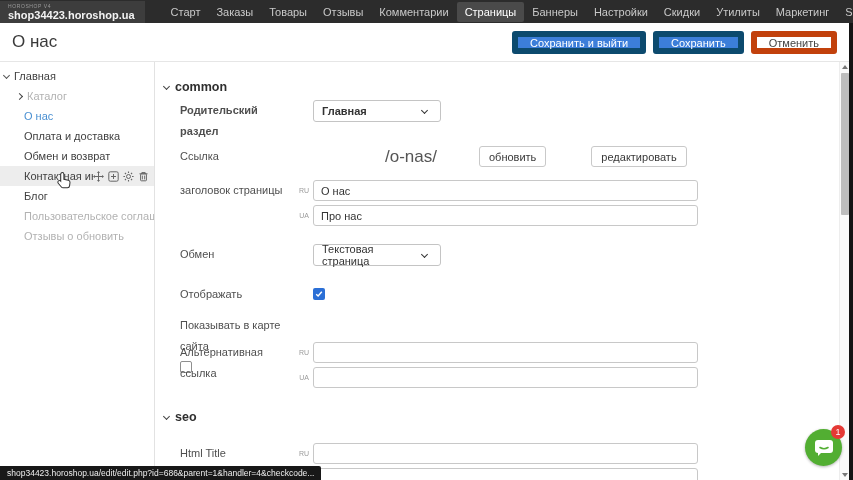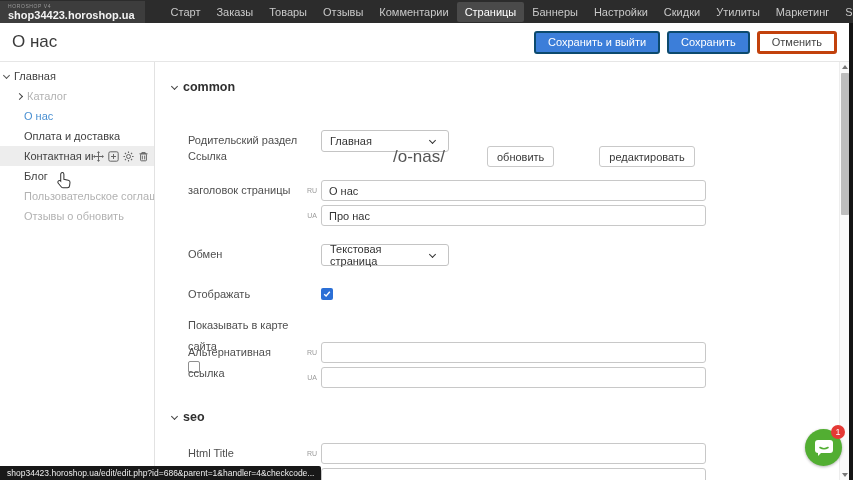--- a/index.html
+++ b/index.html
@@ -13,39 +13,39 @@
   .logo-main { font-size:11px; font-weight:bold; color:#f2f2f2; line-height:12px; }
   .menu { display:flex; align-items:center; margin-left:18px; height:23px; }
   .mi { font-size:11px; color:#c9c9c9; padding:4px 8px; cursor:pointer; white-space:nowrap; }
   .mi.active { background:#4a4a4a; color:#fff; border-radius:2px; }
 
   
   .pagehead { position:absolute; left:0; top:23px; width:849px; height:39px; background:#fff; border-bottom:1px solid #e6e6e6; display:flex; align-items:center; z-index:20; }
   .ptitle { font-size:17px; color:#3a3a3a; margin-left:12px; }
   .hbtns { margin-left:auto; display:flex; gap:7px; margin-right:12px; }
   .btn { height:23px; font-size:11px; border-radius:3px; padding:0 12px; cursor:pointer; font-family:"Liberation Sans", sans-serif; }
-  .btn-blue { background:#3c7ed9; color:#fff; border:2px solid #0c4a6e; }
-  .btn-white { background:#fff; color:#444; border:3px solid #c2410c; }
+  .btn-blue { background:#3c7ed9; color:#fff; border:6px solid #0c4a6e; }
+  .btn-white { background:#fff; color:#444; border:6px solid #c2410c; }
 
   
   .sidebar { position:absolute; left:0; top:62px; width:155px; height:418px; background:#fff; border-right:1px solid #e2e2e2; padding-top:4px; z-index:10; }
   .snode { height:20px; display:flex; align-items:center; font-size:11px; color:#3f3f3f; cursor:pointer; position:relative; white-space:nowrap; }
   .snode .lbl { overflow:hidden; text-overflow:clip; }
   .snode.muted { color:#b2b2b2; }
   .snode.selected { color:#4a90d2; }
   .snode.hovered { background:#ededed; }
   .chev { display:inline-block; width:5px; height:5px; border-right:1.4px solid #555; border-bottom:1.4px solid #555; flex:0 0 auto; }
   .chev.down { transform:rotate(45deg); margin:-2px 5px 0 4px; }
   .chev.right { transform:rotate(-45deg); margin:0 5px 0 17px; }
   .ind1 { padding-left:24px; }
   .row-icons { margin-left:auto; display:flex; align-items:center; gap:4px; padding-right:5px; }
   .sic { width:11px; height:11px; cursor:pointer; display:block; }
 
   
-  .main { position:absolute; left:156px; top:62px; width:683px; height:418px; background:#fff; overflow:hidden;margin-left:8px; }
+  .main { position:absolute; left:156px; top:62px; width:683px; height:418px; background:#fff; overflow:hidden; }
   .sect { position:absolute; left:8px; display:flex; align-items:center; gap:6px; font-size:12.5px; font-weight:bold; color:#2f2f2f; cursor:pointer; }
   .sect .chev { border-color:#444; margin:0; }
   .frow { position:absolute; left:24px; display:flex; align-items:flex-start; }
   .flabel { width:117px; font-size:11px; color:#4f4f4f; line-height:21px; flex:0 0 auto; }
   .flabel.sub { font-size:9.5px; color:#9a9a9a; line-height:11px; margin-top:2px; }
   .langtag { width:12px; flex:0 0 auto; margin-right:4px; font-size:7px; color:#9a9a9a; text-align:right; line-height:21px; text-transform:uppercase; }
   .tin { width:385px; height:21px; border:1px solid #c8c8c8; border-radius:3px; font-size:11px; color:#333; padding:0 7px; font-family:"Liberation Sans", sans-serif; outline:none; }
   .selectbox { width:128px; height:22px; border:1px solid #c4c4c4; border-radius:3px; background:#fff; display:flex; align-items:center; justify-content:space-between; padding:0 8px; font-size:11px; color:#333; cursor:pointer; }
   .selectbox .chev { border-color:#333; margin-top:-2px; }
   .pathtxt { font-size:17px; color:#555; line-height:21px; margin-right:6px; }
@@ -116,20 +116,23 @@
     <div class="snode muted">
       <span class="chev right" style="border-color:#444;"></span>
       <span class="lbl">Каталог</span>
     </div>
     <div class="snode selected ind1">
       <span class="lbl">О нас</span>
     </div>
     <div class="snode ind1">
       <span class="lbl">Оплата и доставка</span>
     </div>
+    <div class="snode ind1">
+      <span class="lbl">Обмен и возврат</span>
+    </div>
     <div class="snode hovered ind1">
       <span class="lbl">Контактная инфор</span>
       <span class="row-icons">
         <svg class="sic" viewBox="0 0 11 11">
           <path d="M5.5 1 L5.5 10 M1 5.5 L10 5.5" stroke="#666" stroke-width="1"></path>
           <path d="M5.5 0 L4 2 H7 Z M5.5 11 L4 9 H7 Z M0 5.5 L2 4 V7 Z M11 5.5 L9 4 V7 Z" fill="#666"></path>
         </svg>
         <svg class="sic" viewBox="0 0 11 11">
           <rect x="0.8" y="0.8" width="9.4" height="9.4" rx="1.5" fill="none" stroke="#666" stroke-width="1"></rect>
           <path d="M5.5 3 V8 M3 5.5 H8" stroke="#666" stroke-width="1"></path>
@@ -162,21 +165,21 @@
     <path d="M4.5 0.5 C5.3 0.5 5.9 1.1 5.9 1.9 L5.9 6.5 L9.8 7.3 C10.8 7.5 11.4 8.3 11.3 9.3 L10.9 12.3 C10.8 13.2 10 13.9 9.1 13.9 L5.2 13.9 C4.6 13.9 4.1 13.7 3.7 13.2 L0.9 9.9 C0.4 9.3 0.5 8.4 1.1 7.9 C1.6 7.5 2.4 7.5 2.9 7.9 L3.1 8.1 L3.1 1.9 C3.1 1.1 3.7 0.5 4.5 0.5 Z" fill="#fff" stroke="#333" stroke-width="0.9"></path>
   </svg>
 
   <div class="main">
 
     <div class="sect" style="top:18px;">
       <span class="chev down" style="margin:0 0 2px 0;"></span>
       <span>common</span>
     </div>
 
-    <div class="frow" style="top:68px;">
+    <div class="frow" style="top:38px;font-weight:bold;">
       <div class="flabel">Родительский раздел</div>
       <div class="langtag"></div>
       <div class="selectbox">
         <span>Главная</span>
         <span class="chev down"></span>
       </div>
     </div>
 
     <div class="frow" style="top:84px;gap:36px;">
       <div class="flabel">Ссылка</div>

